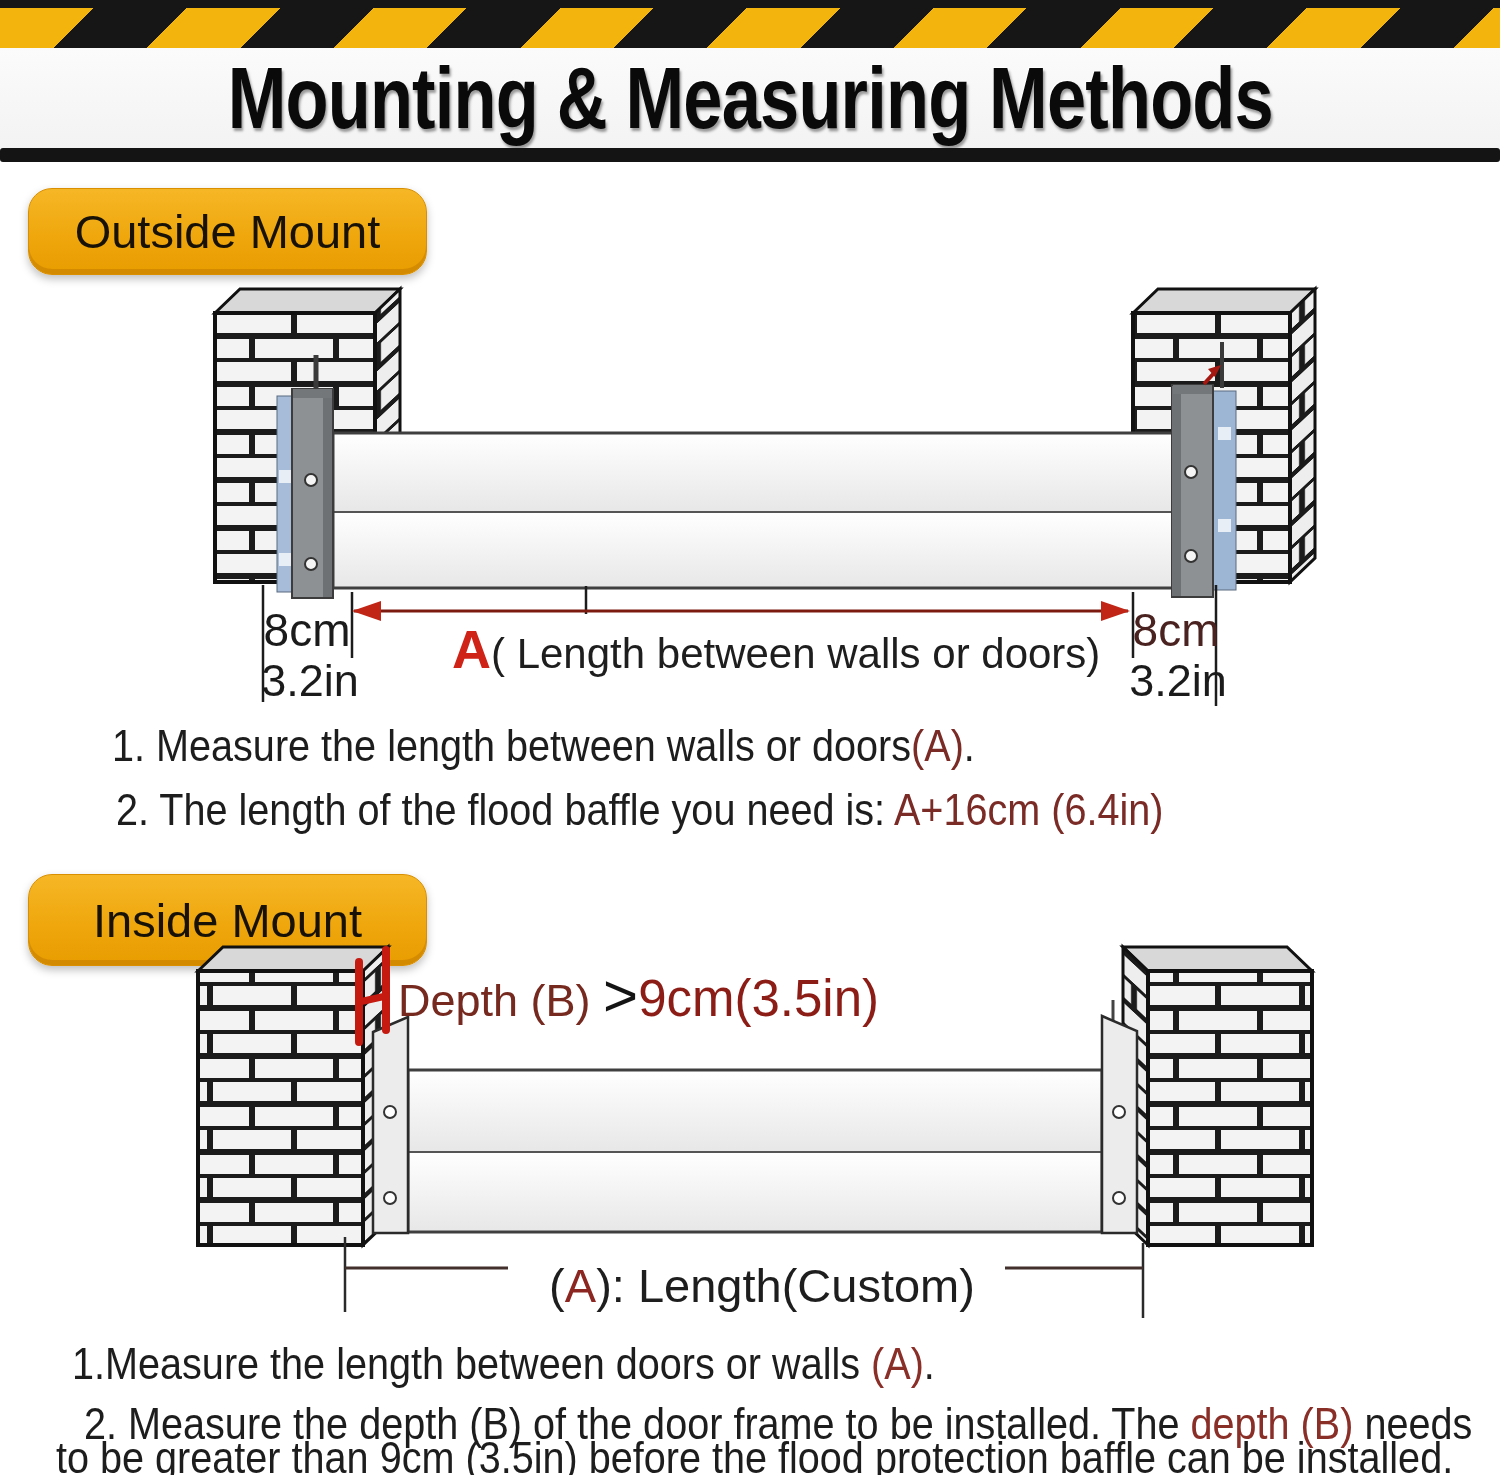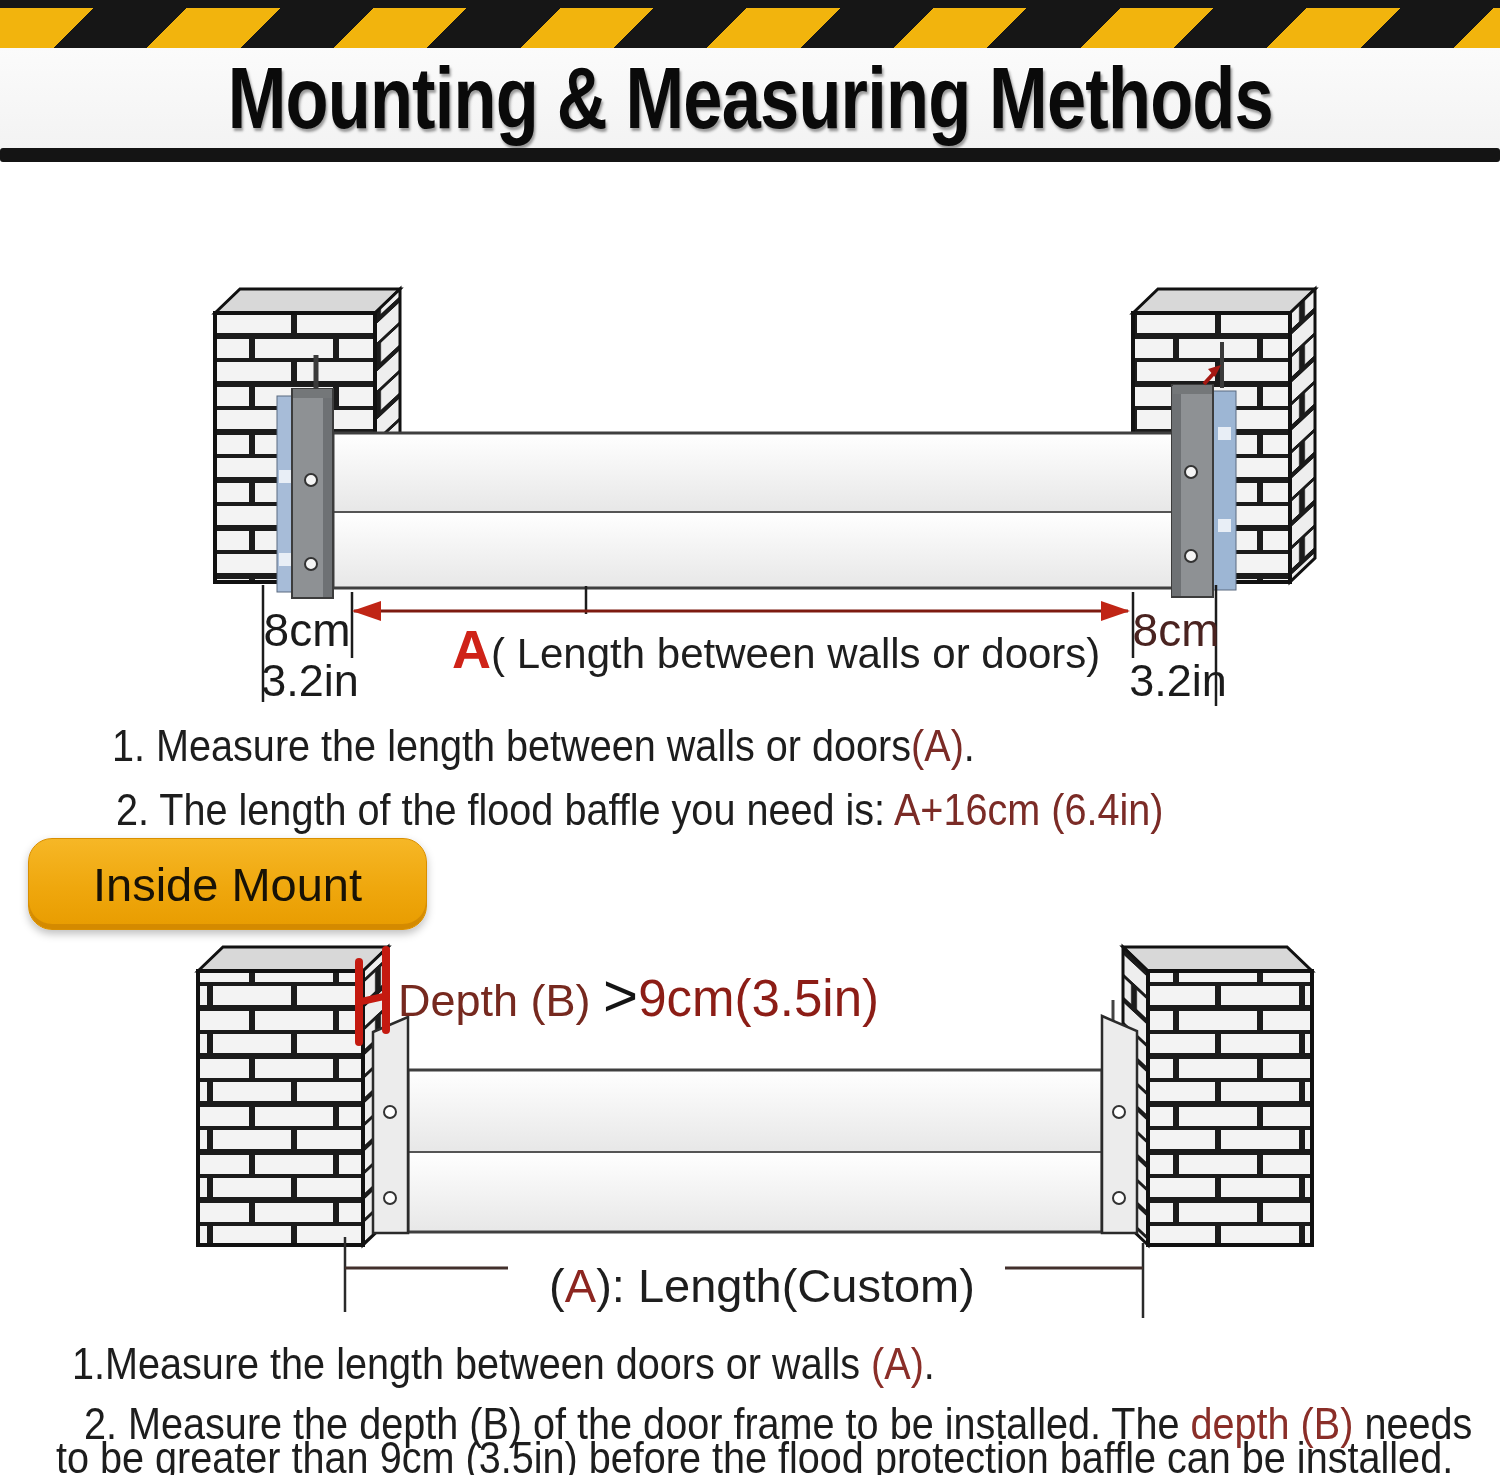--- a/index.html
+++ b/index.html
@@ -14,40 +14,43 @@
      background:linear-gradient(180deg,#fbfbfb,#f3f3f3);}
   #title{font-size:88px;font-weight:700;color:#0a0a0a;letter-spacing:-1px;white-space:nowrap;
      transform:scaleX(0.80);text-shadow:2px 3px 3px rgba(0,0,0,0.38),-1px -1px 0 #ffffff;}
   #blackbar{top:148px;left:0;width:1500px;height:14px;background:#141414;border-radius:3px;}
   
   .badge{width:397px;border-radius:24px;display:flex;align-items:center;justify-content:center;
      background:linear-gradient(180deg,#f6b726 0%,#efa70d 55%,#e89c00 100%);
      border:1px solid #d98f00;box-shadow:0 4px 8px rgba(0,0,0,0.25), inset 0 -5px 0 rgba(150,85,0,0.25);
      color:#181206;font-size:47px;}
   #badge-outside{left:28px;top:188px;height:85px;}
-  #badge-inside{left:28px;top:838px;height:90px;}
+  #badge-inside{left:28px;top:874px;height:90px;}
   
   .step{white-space:nowrap;font-size:45px;color:#1d1d1d;transform:scaleX(0.88);transform-origin:0 0;line-height:1.08;}
   .maroon{color:#7b2b26;}
   .maroon2{color:#8a2e28;}
   svg{position:absolute;top:0;left:0;}
   svg text{font-family:"Liberation Sans",sans-serif;}
 </style>
 </head>
 <body>
 
 <div id="canvas">
 
   <div class="abs" id="topstrip"></div>
   <div class="abs" id="stripes"></div>
   <div class="abs" id="titleband">
     <div id="title">Mounting &amp; Measuring Methods</div>
   </div>
   <div class="abs" id="blackbar"></div>
 
+  <div class="abs badge" id="badge-outside">
+    <span>Outside Mount</span>
+  </div>
   <div class="abs badge" id="badge-inside">
     <span>Inside Mount</span>
   </div>
 
   <svg width="1500" height="1475" viewBox="0 0 1500 1475">
     <defs>
       <linearGradient id="gBoard" x1="0" y1="0" x2="0" y2="1">
         <stop offset="0" stop-color="#ffffff"></stop>
           <stop offset="1" stop-color="#e7e7e7"></stop>
       </linearGradient>

